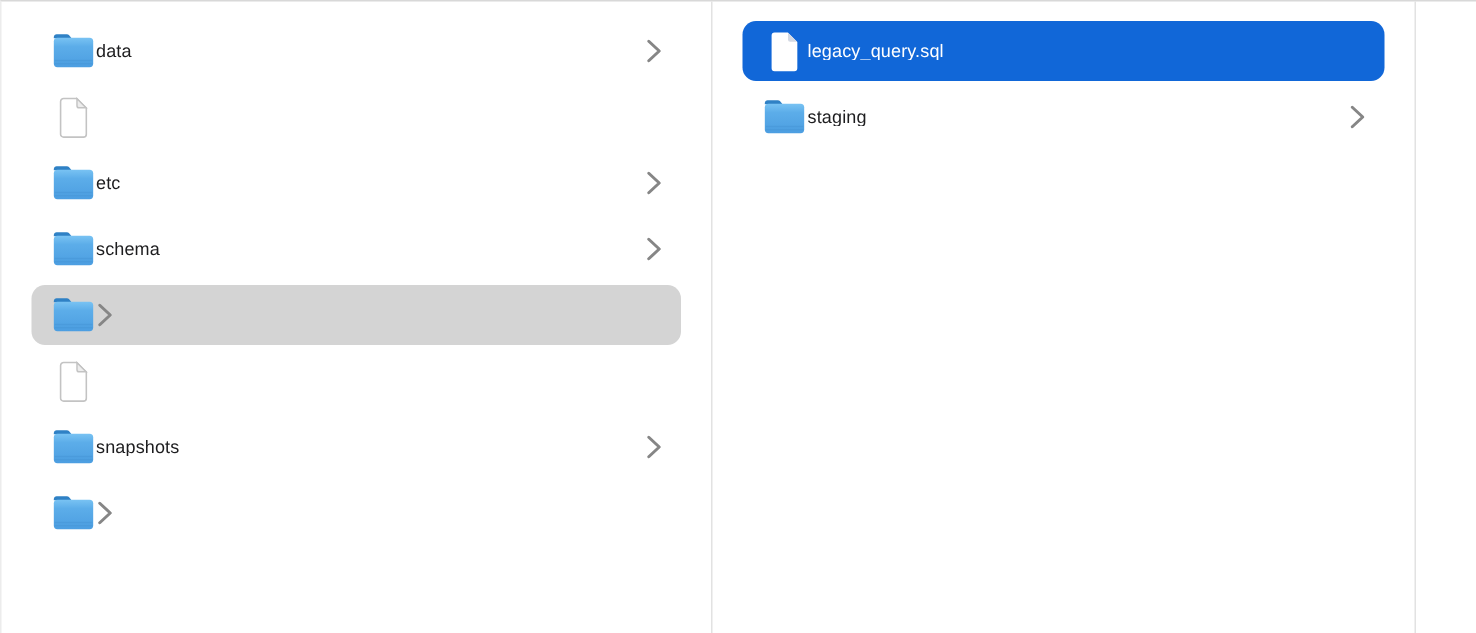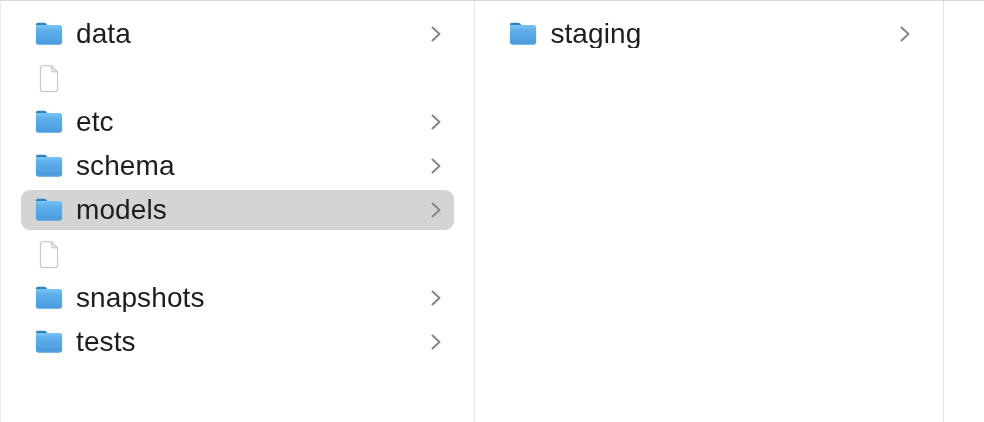--- a/index.html
+++ b/index.html
@@ -28,22 +28,22 @@
     border-radius: 9px;
     padding: 0 12px 0 13px;
   }
   .row.sel-primary   { background: var(--sel-primary, #1167d8); }
   .row.sel-secondary { background: var(--sel-secondary, #d4d4d4); }
   .icon {
     width: 30px; height: 28px; flex: 0 0 30px;
     display: flex; align-items: center; justify-content: center;
   }
   .label {
-    margin-left: 12px;
-    font-size: 28px;
+    margin-left: 0;
+    font-size: 12px;
     line-height: 1;
     color: var(--text, #1d1d1f);
     letter-spacing: 0.1px;
     flex: 1;
     white-space: nowrap;
     overflow: hidden;
   }
   .sel-primary .label { color: var(--text-sel, #ffffff); }
   .chevron {
     width: 12px; height: 18px; flex: 0 0 12px;
@@ -148,21 +148,20 @@
         <stop offset="0.3" stop-color="#5cade9"></stop>
         <stop offset="1" stop-color="#4c9ee1"></stop>
       </linearGradient>
     </defs>
     <path d="M2 3.5 C2 2.4 2.9 1.5 4 1.5 H11.2 C11.9 1.5 12.5 1.8 12.9 2.3 L14.6 4.5 H2 Z" fill="#2f81c5"></path>
     <rect x="2" y="4" width="28" height="21" rx="2.6" fill="url(#folderGrad)"></rect>
     <rect x="2.6" y="19.8" width="26.8" height="1" fill="#4392d2" opacity="0.45"></rect>
     <rect x="2.6" y="22" width="26.8" height="1" fill="#4392d2" opacity="0.45"></rect>
   </svg>
         </span>
-    <span class="label">models</span>
     <span class="chevron">
       <svg viewBox="0 0 12 18" width="12" height="18" aria-hidden="true">
         <path d="M2.5 2.5 L9.5 9 L2.5 15.5" fill="none" stroke="currentColor" stroke-width="2" stroke-linecap="round" stroke-linejoin="round"></path>
       </svg>
     </span>
   </div>
       <div class="row">
     <span class="icon">
           <svg viewBox="0 0 24 30" width="23" height="29" aria-hidden="true">
     <path d="M4.6 1.6 H13.8 L20.4 8.2 V26.4 a2.1 2.1 0 0 1 -2.1 2.1 H4.6 a2.1 2.1 0 0 1 -2.1 -2.1 V3.7 a2.1 2.1 0 0 1 2.1 -2.1 Z" fill="#ffffff" stroke="#c3c3c3" stroke-width="1.1"></path>
@@ -207,29 +206,42 @@
         <stop offset="0.3" stop-color="#5cade9"></stop>
         <stop offset="1" stop-color="#4c9ee1"></stop>
       </linearGradient>
     </defs>
     <path d="M2 3.5 C2 2.4 2.9 1.5 4 1.5 H11.2 C11.9 1.5 12.5 1.8 12.9 2.3 L14.6 4.5 H2 Z" fill="#2f81c5"></path>
     <rect x="2" y="4" width="28" height="21" rx="2.6" fill="url(#folderGrad)"></rect>
     <rect x="2.6" y="19.8" width="26.8" height="1" fill="#4392d2" opacity="0.45"></rect>
     <rect x="2.6" y="22" width="26.8" height="1" fill="#4392d2" opacity="0.45"></rect>
   </svg>
         </span>
-    <span class="label">tests</span>
     <span class="chevron">
       <svg viewBox="0 0 12 18" width="12" height="18" aria-hidden="true">
         <path d="M2.5 2.5 L9.5 9 L2.5 15.5" fill="none" stroke="currentColor" stroke-width="2" stroke-linecap="round" stroke-linejoin="round"></path>
       </svg>
     </span>
   </div>
     </div>
   <div class="column column-2">
+      <div class="row sel-primary">
+    <span class="icon">
+          <svg viewBox="0 0 24 30" width="23" height="29" aria-hidden="true">
+    <path d="M4.6 1.6 H13.8 L20.4 8.2 V26.4 a2.1 2.1 0 0 1 -2.1 2.1 H4.6 a2.1 2.1 0 0 1 -2.1 -2.1 V3.7 a2.1 2.1 0 0 1 2.1 -2.1 Z" fill="#ffffff"></path>
+    <path d="M13.9 1.8 L20.2 8.1 H15.4 a1.5 1.5 0 0 1 -1.5 -1.5 Z" fill="#d3d9e4"></path>
+  </svg>
+        </span>
+    <span class="label">legacy_query.sql</span>
+    <span class="chevron hidden">
+      <svg viewBox="0 0 12 18" width="12" height="18" aria-hidden="true">
+        <path d="M2.5 2.5 L9.5 9 L2.5 15.5" fill="none" stroke="currentColor" stroke-width="2" stroke-linecap="round" stroke-linejoin="round"></path>
+      </svg>
+    </span>
+  </div>
       <div class="row">
     <span class="icon">
           <svg viewBox="0 0 32 27" width="30" height="26" aria-hidden="true">
     <defs>
       <linearGradient id="folderGrad" x1="0" y1="0" x2="0" y2="1">
         <stop offset="0" stop-color="#79c3f3"></stop>
         <stop offset="0.3" stop-color="#5cade9"></stop>
         <stop offset="1" stop-color="#4c9ee1"></stop>
       </linearGradient>
     </defs>

